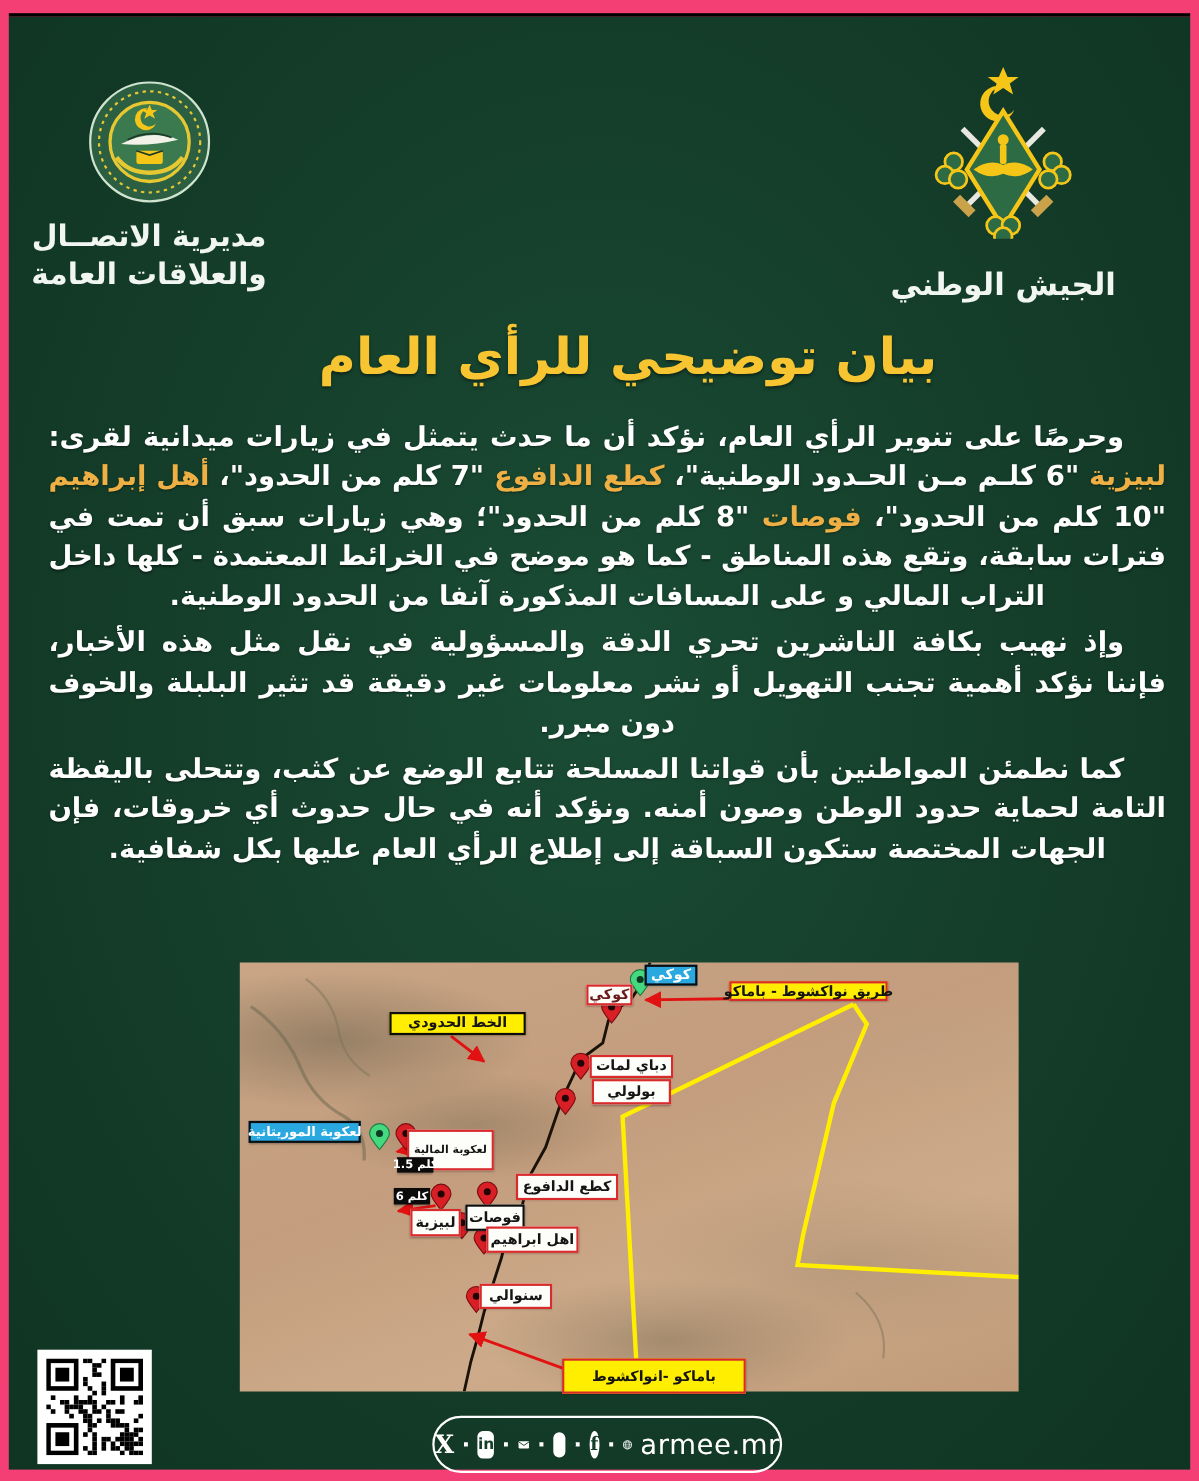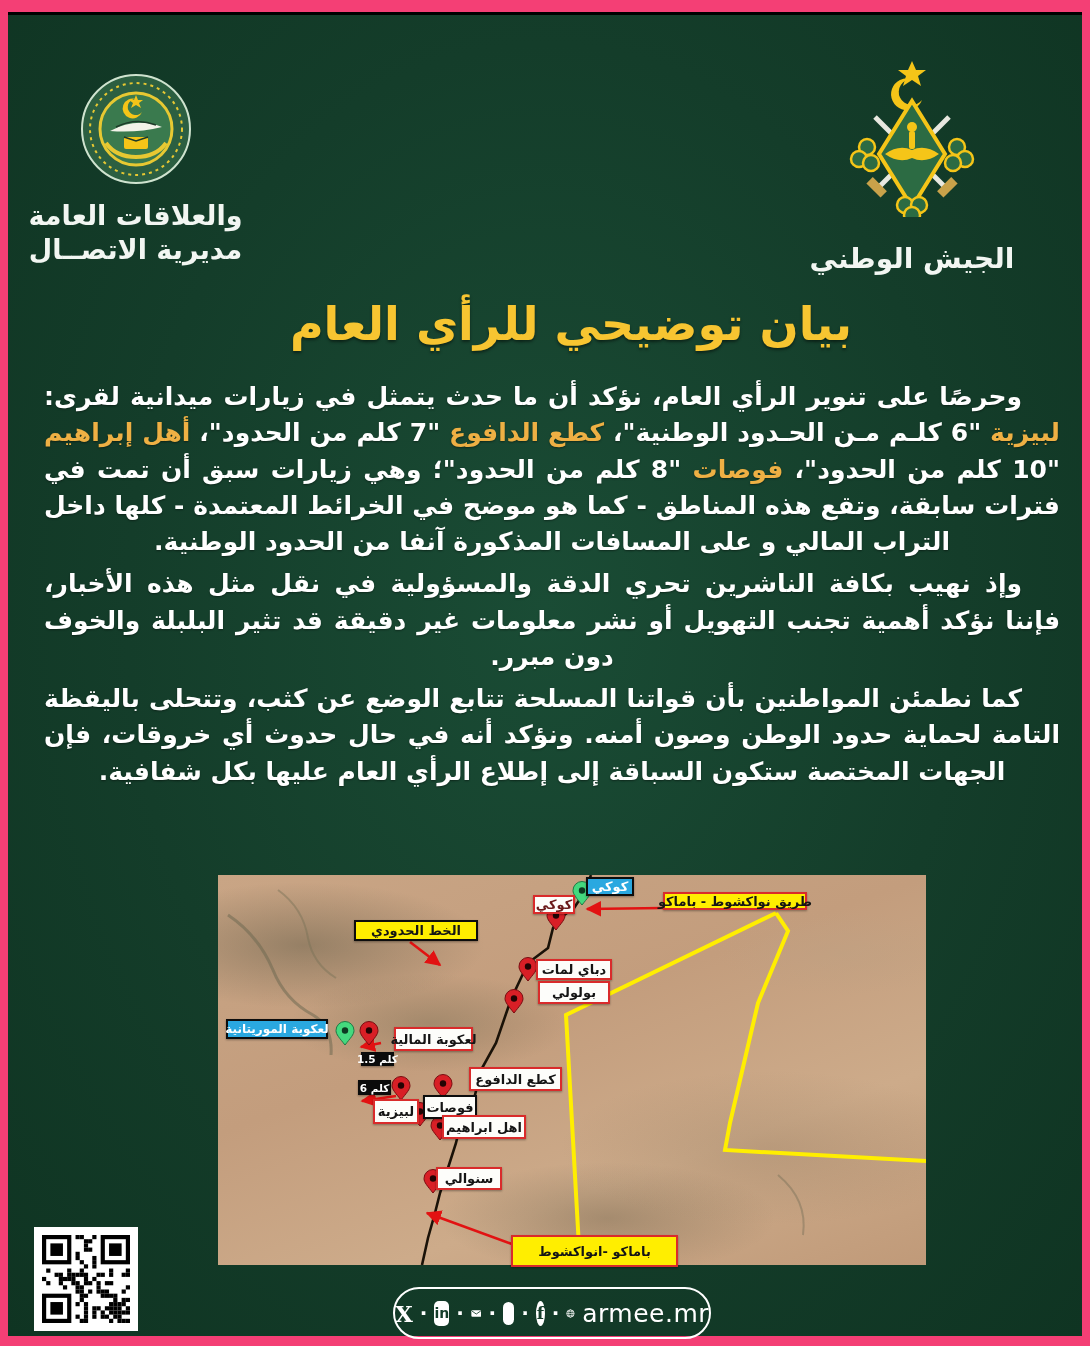--- a/index.html
+++ b/index.html
@@ -93,22 +93,22 @@
         <path d="M56 26 a8 8 0 1 0 6 13 a10 10 0 1 1 -6 -13" fill="#f5c518"></path>
         <path d="M56 22 l2 5 5 0 -4 3 2 5 -5 -3 -5 3 2 -5 -4 -3 5 0 z" fill="#f5c518"></path>
         <path d="M30 58 q26 -14 52 -4 q-24 6 -52 4z" fill="#f2f2e8"></path>
         <path d="M36 54 q20 -10 40 -2" fill="none" stroke="#1d3a28" stroke-width="1.5"></path>
         <rect x="44" y="64" width="24" height="12" rx="2" fill="#f5c518"></rect>
         <path d="M44 64 l12 4 12 -4" fill="none" stroke="#1d3a28" stroke-width="1.5"></path>
         <path d="M26 70 q10 14 30 14 q20 0 30 -14" fill="none" stroke="#e7c832" stroke-width="4"></path>
       </svg>
     </div>
     <div class="org-name">
+      <div>مديرية الاتصــال</div>
       <div>والعلاقات العامة</div>
-      <div>مديرية الاتصــال</div>
     </div>
   </div>
 
   <div class="org-right">
     <div class="emblem">
       <svg viewBox="0 0 150 158" width="150" height="158">
         <path d="M75 2 l4 9 10 0 -8 6 3 10 -9 -6 -9 6 3 -10 -8 -6 10 0 z" fill="#f5c518"></path>
         <path d="M75 20 a13 13 0 1 0 10 21 a16 16 0 1 1 -10 -21" fill="#f5c518"></path>
         <g stroke="#e8e8e0" stroke-width="5">
           <line x1="38" y1="58" x2="112" y2="132"></line>
@@ -227,21 +227,21 @@
       </g>
     </svg>
 
     <div class="mlabel blue" style="left:368px;top:2px;width:48px;height:19px;">كوكي</div>
     <div class="mlabel" style="left:315px;top:20px;width:42px;height:19px;color:#6b1b1b;">كوكي</div>
     <div class="mlabel yellow" style="left:445px;top:17px;width:144px;height:18px;">طريق نواكشوط - باماكو</div>
     <div class="mlabel" style="left:318px;top:84px;width:76px;height:21px;">دباي لمات</div>
     <div class="mlabel" style="left:320px;top:106px;width:72px;height:23px;">بولولي</div>
     <div class="mlabel yellow bborder" style="left:136px;top:45px;width:124px;height:21px;">الخط الحدودي</div>
     <div class="mlabel blue" style="left:8px;top:144px;width:102px;height:20px;font-size:12px;">لعكوبة الموريتانية</div>
-    <div class="mlabel" style="left:176px;top:152px;width:79px;height:24px;font-size:13px;">لعكوبة المالية</div>
+    <div class="mlabel" style="left:152px;top:152px;width:79px;height:37px;font-size:10px;">لعكوبة المالية</div>
     <div class="mlabel black" style="left:143px;top:177px;width:33px;height:14px;">1.5 كلم</div>
     <div class="mlabel black" style="left:140px;top:205px;width:33px;height:15px;">6 كلم</div>
     <div class="mlabel" style="left:155px;top:224px;width:46px;height:25px;">لبيزية</div>
     <div class="mlabel bborder" style="left:205px;top:220px;width:54px;height:24px;">فوصات</div>
     <div class="mlabel" style="left:251px;top:192px;width:93px;height:24px;">كطع الدافوع</div>
     <div class="mlabel" style="left:224px;top:240px;width:84px;height:24px;">اهل ابراهيم</div>
     <div class="mlabel" style="left:218px;top:292px;width:66px;height:23px;">سنوالي</div>
     <div class="mlabel yellow" style="left:293px;top:360px;width:167px;height:32px;">باماكو -انواكشوط</div>
   </div>
 

